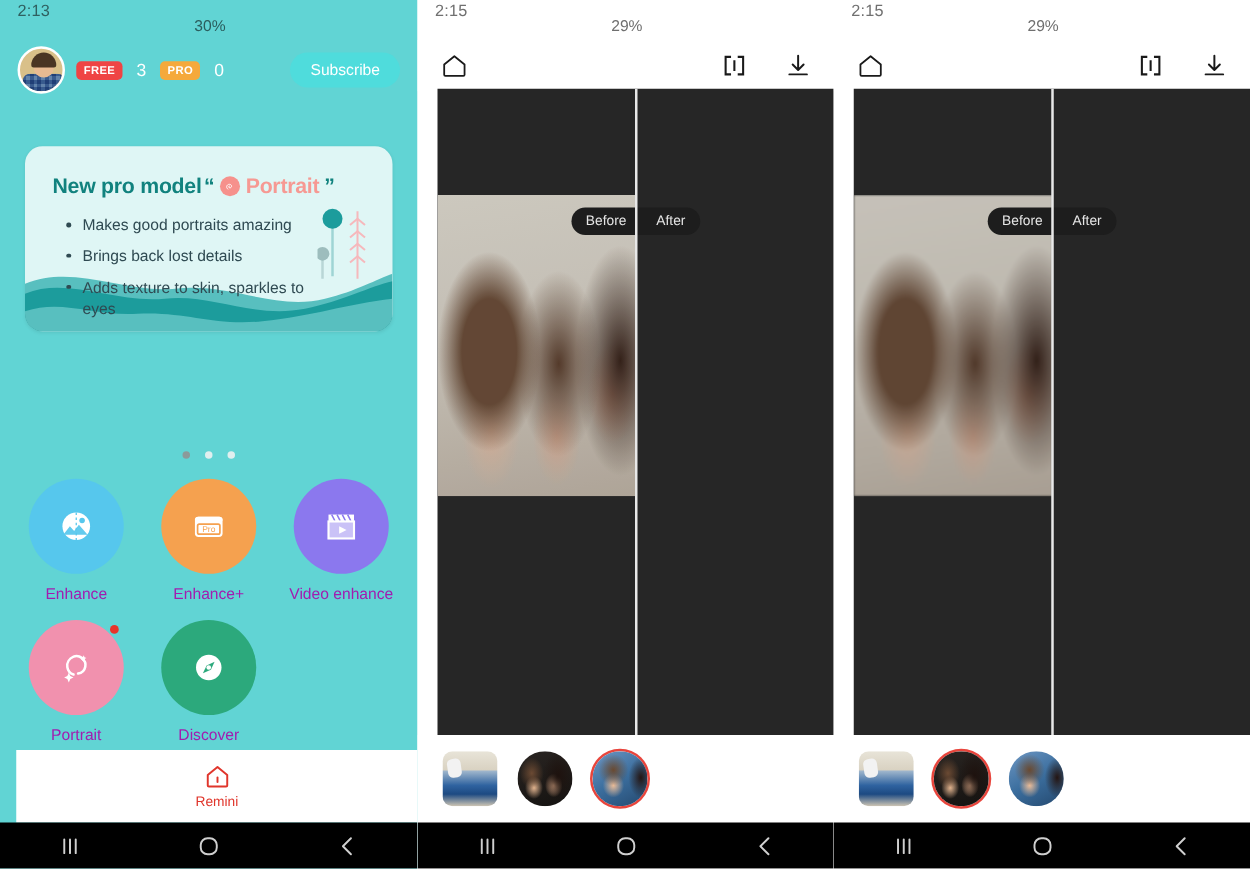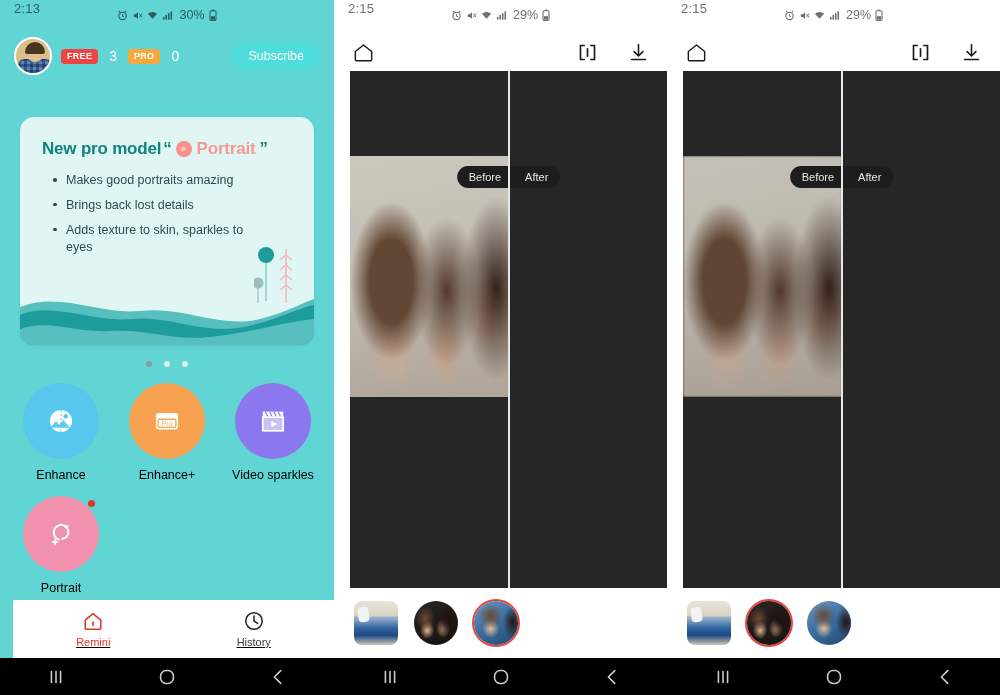--- a/index.html
+++ b/index.html
@@ -16,21 +16,21 @@
 
   
   .statusbar {
     height:30px; display:flex; align-items:flex-end;
     padding:16px 14px; font-size:12.5px; position:relative;
   }
   .statusbar .time { font-size:13px; letter-spacing:.2px; }
   .statusbar .sysicons {
     position:absolute; left:0; right:0; top:0; height:30px;
     display:flex; align-items:center; justify-content:center;
-    gap:4px; font-size:11px; pointer-events:none;
+    gap:4px; font-size:11px; pointer-events:none;flex-direction:column;
   }
   .sb-teal { color:#2b5e5e; }
   .sb-teal .time { color:#2f6060; }
   .sb-dark { color:#6f6f6f; }
   .sb-dark .time { color:#707070; }
   .sysicons svg { display:block; }
   .pct { font-size:12.5px; margin-left:2px; }
 
   
   .home-header {
@@ -57,21 +57,21 @@
   .badge.pro { background:#F5A93B; }
   .cnt { font-size:14px; color:#ffffff; margin:0 2px; }
   .subscribe {
     margin-left:auto; background:#4FDCDC; color:#ffffff; border:none;
     font-size:12.5px; padding:7px 16px; border-radius:16px; cursor:pointer;
     font-family:inherit;
   }
 
   
   .promo-card {
-    position:absolute; left:20px; top:117px; width:294px; height:228px;
+    position:absolute; left:20px; top:117px; width:294px; height:148px;
     background:#DFF6F5; border-radius:14px; overflow:hidden;
     box-shadow:0 1px 3px rgba(0,0,0,.08);
   }
   .promo-title {
     margin:22px 0 0 22px; font-size:17px; font-weight:bold; color:#11827E;
     display:flex; align-items:center; gap:2px; letter-spacing:-.2px;
   }
   .q { color:#11827E; font-size:17px; }
   .pt-icon {
     width:16px; height:16px; border-radius:50%; background:#F6918C;
@@ -108,26 +108,26 @@
   }
   .cell { display:flex; flex-direction:column; align-items:center; cursor:pointer; }
   .circ {
     width:76px; height:76px; border-radius:50%; position:relative;
     display:flex; align-items:center; justify-content:center;
   }
   .circ .reddot {
     position:absolute; right:4px; top:4px; width:7px; height:7px;
     border-radius:50%; background:#E8342A;
   }
-  .cell-label { margin-top:9px; font-size:12.5px; color:#000000; }
+  .cell-label { margin-top:9px; font-size:12.5px; color:#a21caf; }
 
   
   .bottomnav {
     position:absolute; left:13px; right:0; bottom:37px; height:58px;
-    background:#ffffff; display:flex; align-items:center;text-decoration:underline;
+    background:#ffffff; display:flex; align-items:center;
   }
   .navitem {
     flex:1; display:flex; flex-direction:column; align-items:center;
     gap:4px; cursor:pointer;
   }
   .navitem .nlab { font-size:11px; color:#3a3a3a; }
   .navitem.active .nlab { color:#E0352B; }
 
   
   .androidnav {
@@ -332,53 +332,56 @@
     <div class="cell">
       <div class="circ" style="background:#8B78EE">
         <svg width="34" height="34" viewBox="0 0 40 40">
             <rect x="8" y="9" width="24" height="6" fill="#fff"></rect>
             <path d="M11 9l3 6M16 9l3 6M21 9l3 6M26 9l3 6" stroke="#8B78EE" stroke-width="1.4"></path>
             <rect x="8" y="15.5" width="24" height="16" fill="#fff" opacity=".55"></rect>
             <rect x="8" y="15.5" width="24" height="16" fill="none" stroke="#fff" stroke-width="2"></rect>
             <path d="M18 20l7 3.5-7 3.5z" fill="#fff"></path>
           </svg>
       </div>
-      <div class="cell-label">Video sparkles</div>
+      <div class="cell-label">Video enhance</div>
     </div>
 
     <div class="cell">
       <div class="circ" style="background:#F191AE">
         <span class="reddot"></span>
         <svg width="34" height="34" viewBox="0 0 40 40">
             <path d="M27 13c-2-3.2-6-4.6-9.5-3.2C13.4 11.4 11 15.4 11.6 19.6c.5 3.4 2.8 6 5.8 7" fill="none" stroke="#fff" stroke-width="2.4" stroke-linecap="round"></path>
             <path d="M25.5 11.5c2.4 1.8 3.6 4.8 3 7.8-.7 3.4-3.4 5.9-6.8 6.4" fill="none" stroke="#fff" stroke-width="2.4" stroke-linecap="round"></path>
             <path d="M13 25l1.4 3 3 1.4-3 1.4L13 34l-1.4-3.2-3-1.4 3-1.4z" fill="#fff"></path>
             <path d="M27 8.5l.8 1.8 1.8.8-1.8.8-.8 1.8-.8-1.8-1.8-.8 1.8-.8z" fill="#fff"></path>
           </svg>
       </div>
       <div class="cell-label">Portrait</div>
     </div>
 
 
+    <div class="cell">
+      <div class="circ" style="background:#2CA97C">
+        <svg width="34" height="34" viewBox="0 0 40 40">
+            <circle cx="20" cy="20" r="12" fill="#fff"></circle>
+            <path d="M25.5 14.5L22 22l-7.5 3.5L18 18z" fill="#2CA97C"></path>
+            <circle cx="20" cy="20" r="2.2" fill="#fff"></circle>
+          </svg>
+      </div>
+      <div class="cell-label">Discover</div>
+    </div>
   </div>
 
   <div class="bottomnav">
     <div class="navitem active">
       <svg width="22" height="22" viewBox="0 0 24 24">
           <path d="M3.5 11L12 4l8.5 7v9a1 1 0 0 1-1 1h-15a1 1 0 0 1-1-1z" fill="none" stroke="#E0352B" stroke-width="1.7" stroke-linejoin="round"></path>
           <path d="M12 13v4" stroke="#E0352B" stroke-width="1.7" stroke-linecap="round"></path>
         </svg>
       <span class="nlab">Remini</span>
-    </div>
-    <div class="navitem">
-      <svg width="22" height="22" viewBox="0 0 24 24">
-          <circle cx="12" cy="12" r="9" fill="none" stroke="#262626" stroke-width="1.7"></circle>
-          <path d="M12 6.5V12l4 2.5" fill="none" stroke="#262626" stroke-width="1.7" stroke-linecap="round"></path>
-        </svg>
-      <span class="nlab">History</span>
     </div>
   </div>
 
   <div class="androidnav">
     <div>
         <svg width="22" height="22" viewBox="0 0 24 24">
           <path d="M7 6v12M12 6v12M17 6v12" stroke="#cfcfcf" stroke-width="1.7" stroke-linecap="round"></path>
         </svg>
       </div>
     <div>

